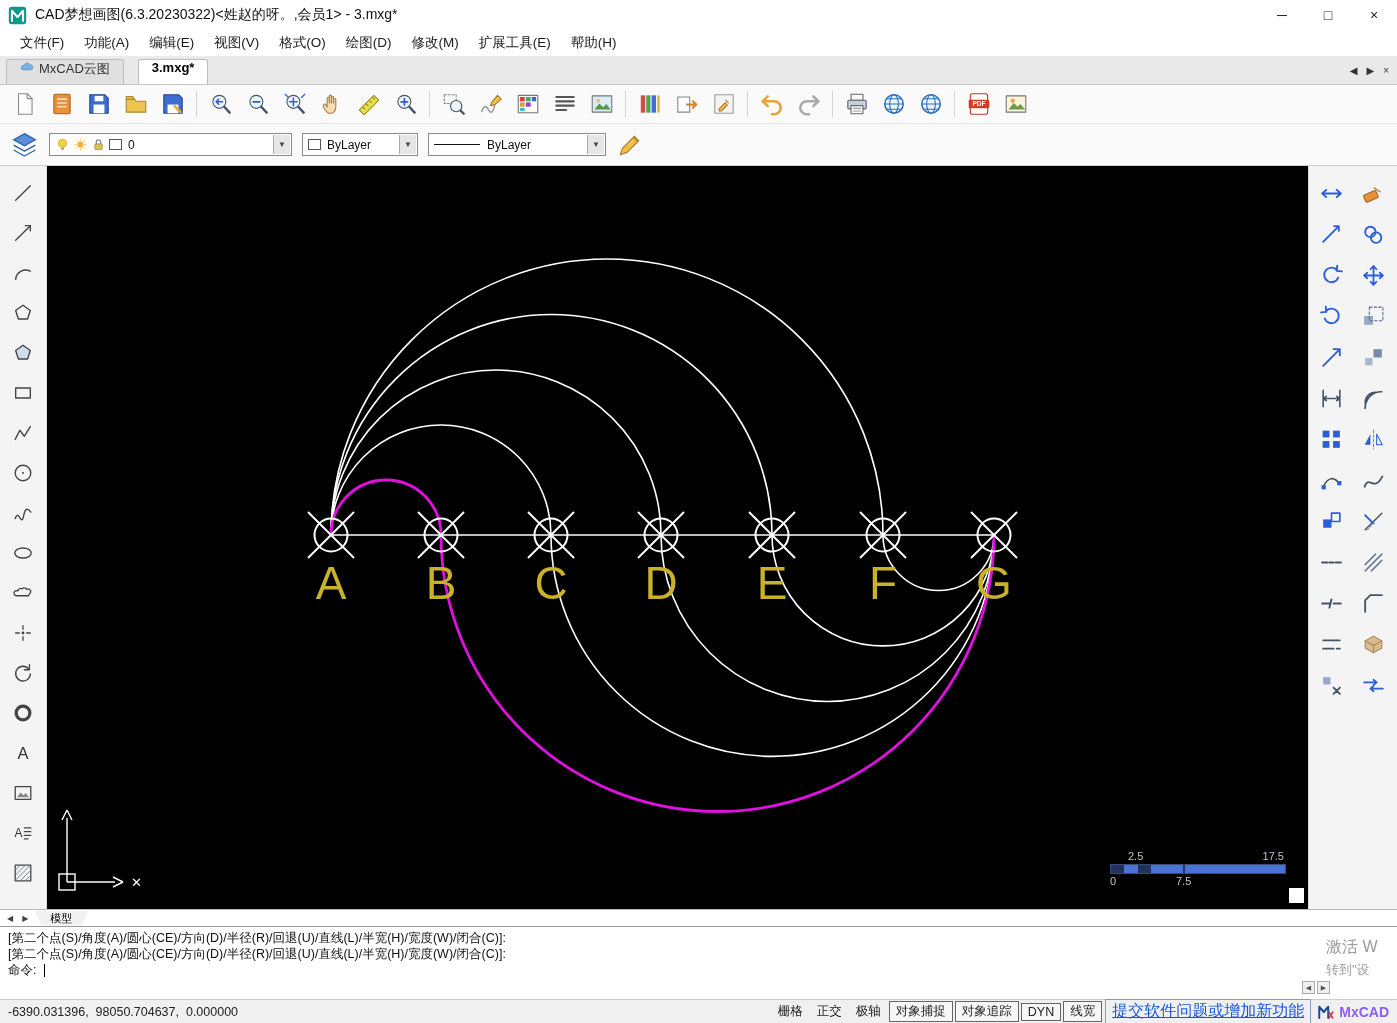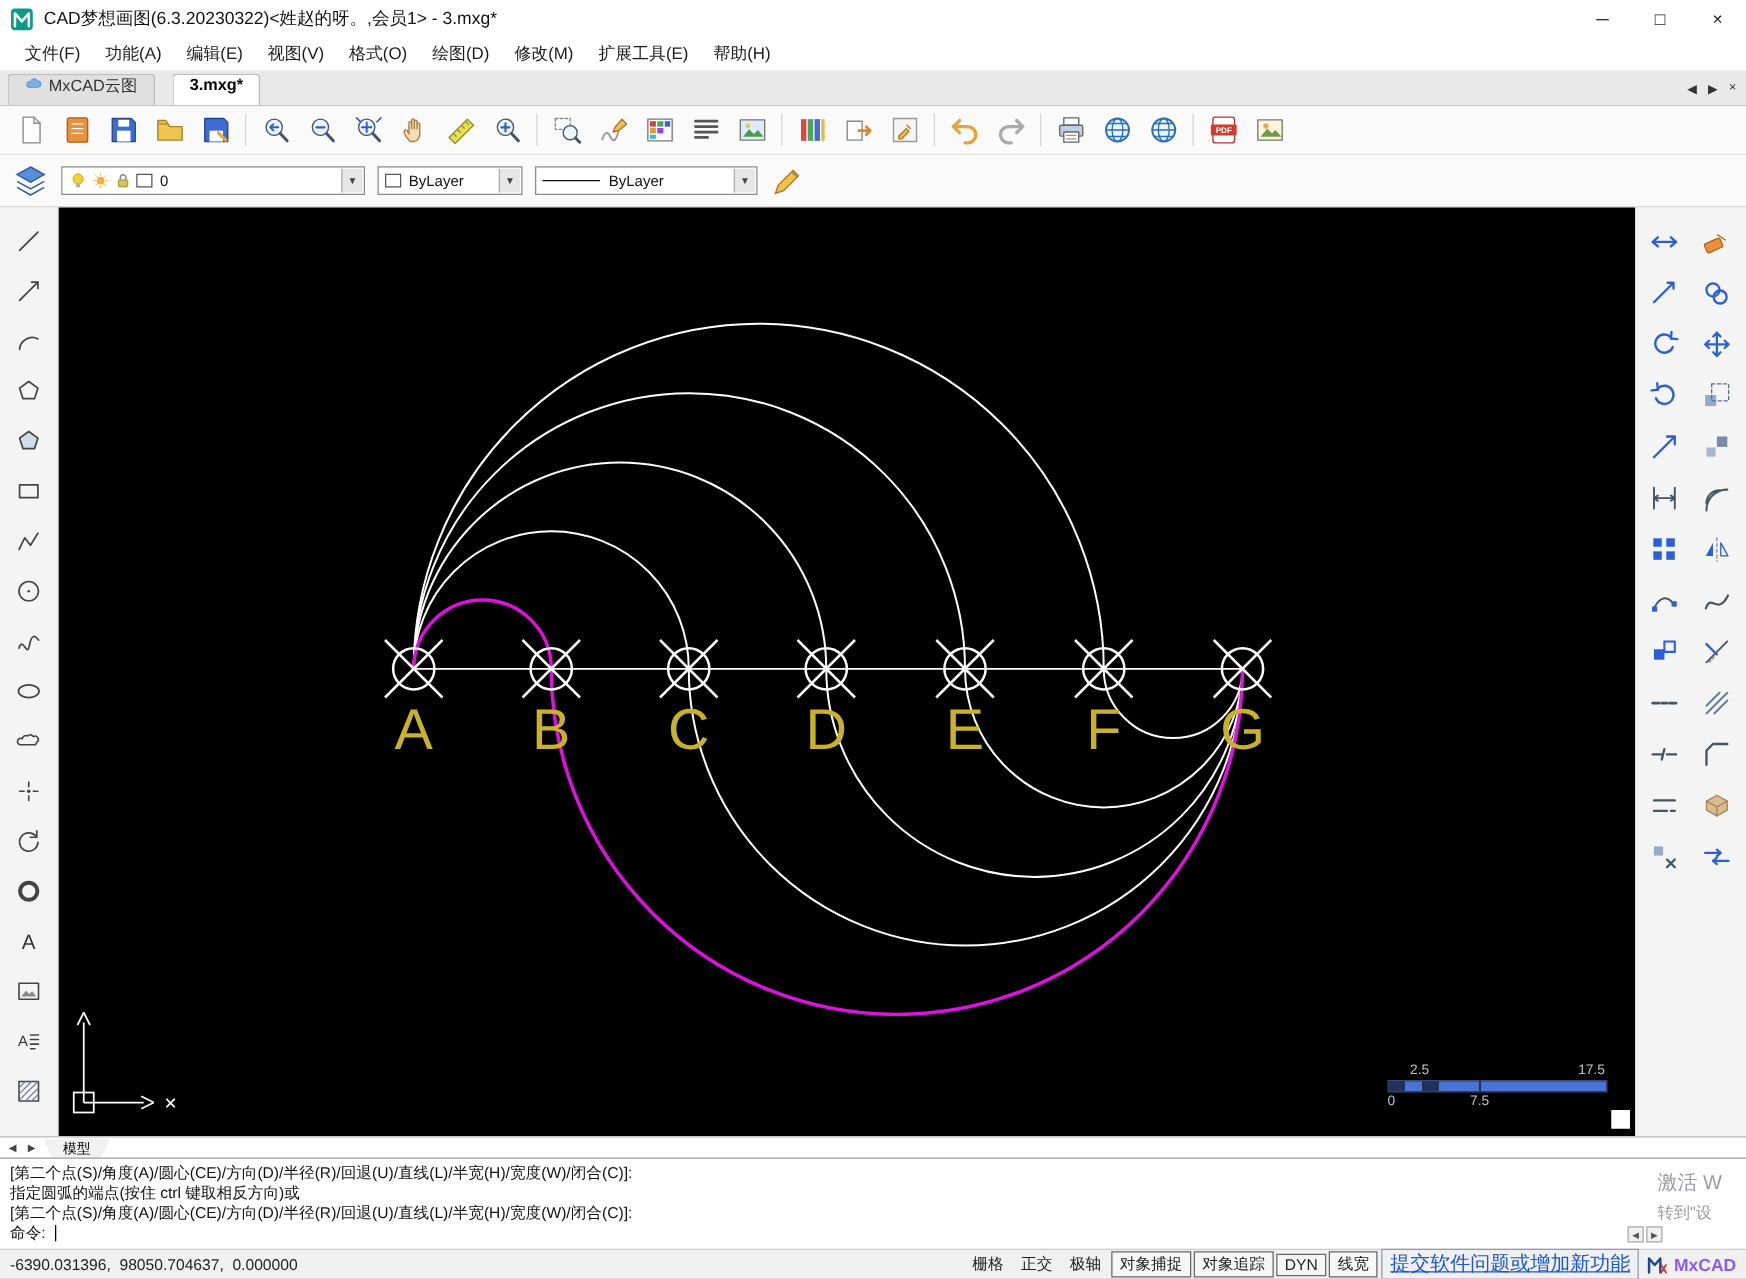--- a/index.html
+++ b/index.html
@@ -682,21 +682,20 @@
 
 <div class="sheetbar">
   <span class="sheet-nav">◀</span>
   <span class="sheet-nav">▶</span>
   <div class="model-tab">模型</div>
 </div>
 
 <div class="cmdarea">
   <div id="cmd-history">
       <div class="cmd-line">[第二个点(S)/角度(A)/圆心(CE)/方向(D)/半径(R)/回退(U)/直线(L)/半宽(H)/宽度(W)/闭合(C)]:</div>
-      <div class="cmd-line">指定圆弧的端点(按住 ctrl 键取相反方向)或</div>
       <div class="cmd-line">[第二个点(S)/角度(A)/圆心(CE)/方向(D)/半径(R)/回退(U)/直线(L)/半宽(H)/宽度(W)/闭合(C)]:</div>
     </div>
   <div class="cmd-prompt">
     <span>命令: </span><span class="caret"></span>
   </div>
   <div class="watermark">
     <div class="wm1">激活 W</div>
     <div class="wm2">转到"设</div>
   </div>
   <div class="cmd-scroll">

